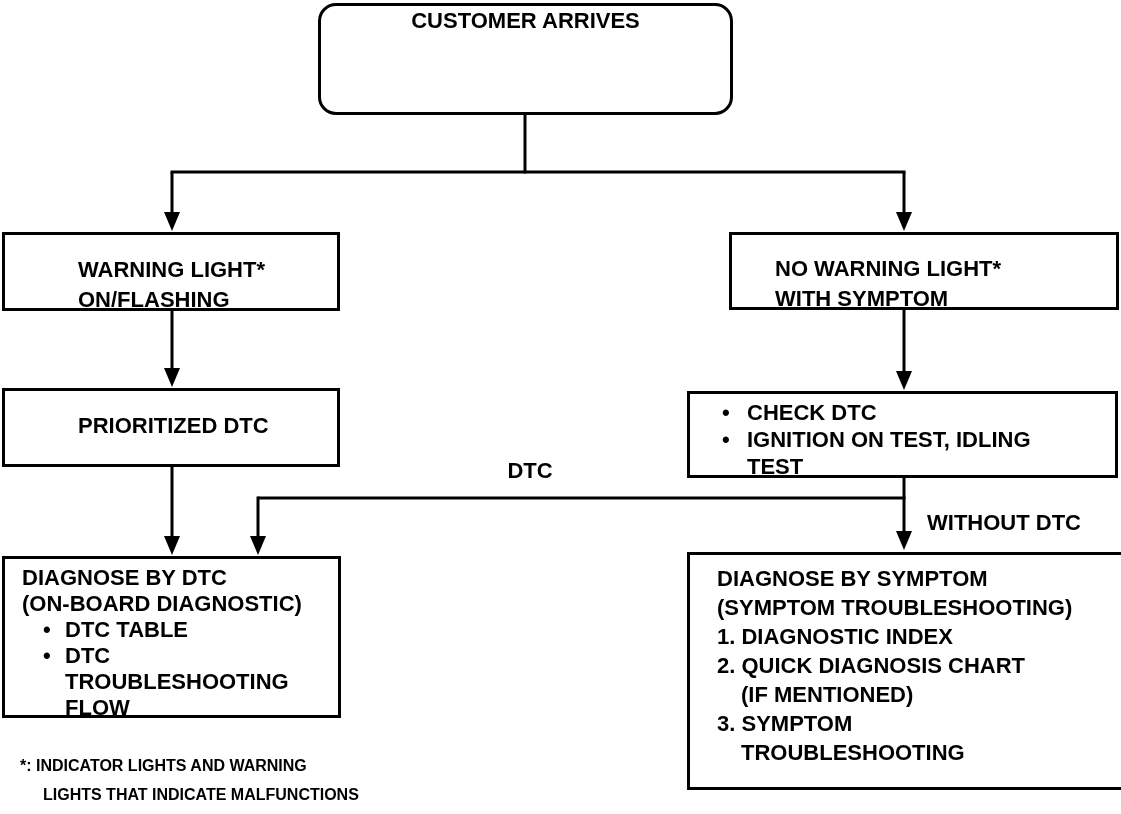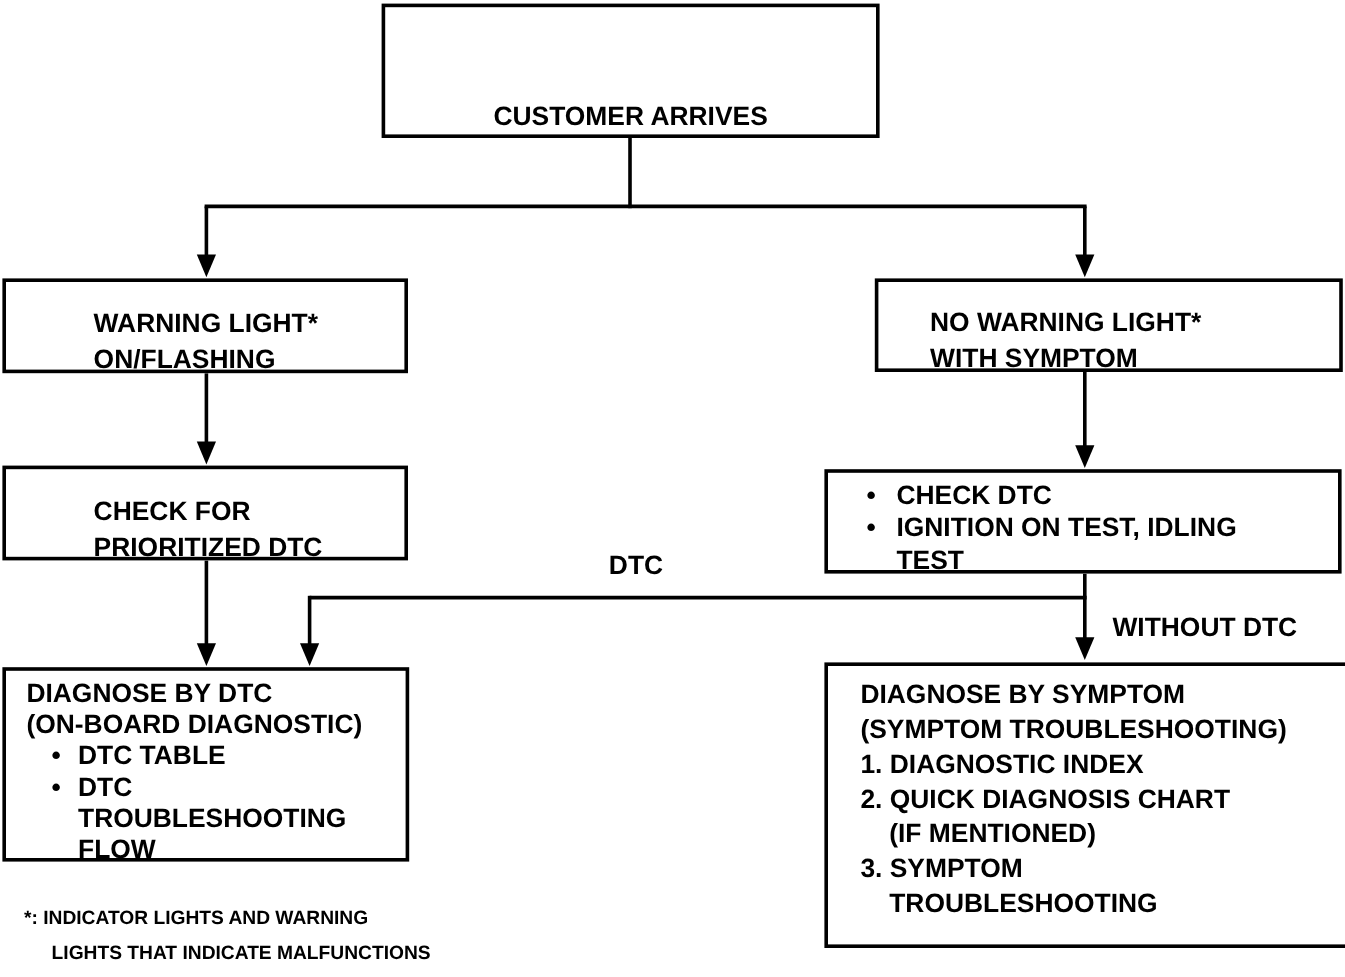--- a/index.html
+++ b/index.html
@@ -28,22 +28,23 @@
     box-sizing: border-box;
     border: 3px solid #000000;
     background: #ffffff;
     font-size: 22px;
     line-height: 30px;
   }
   .line { white-space: nowrap; }
   
   .node-center {
     display: flex;
-    align-items: flex-end;
+    align-items: flex-start;
     justify-content: center;
+    border-radius: 18px;
   }
   
   .pad-left-big  { padding: 20px 0 16px 73px; }
   .pad-left-mid  { padding: 19px 0 0 43px; }
   
   .node-bullets { padding-top: 5px; line-height: 27px; }
   .brow { display: flex; }
   .brow-1 { padding-left: 32px; }
   .brow .marker { width: 25px; flex: 0 0 25px; }
   
@@ -109,21 +110,20 @@
     <div class="line">WARNING LIGHT*</div>
     <div class="line">ON/FLASHING</div>
   </div>
 
   <div class="node pad-left-mid" style="left:729px; top:232px; width:390px; height:78px;">
     <div class="line">NO WARNING LIGHT*</div>
     <div class="line">WITH SYMPTOM</div>
   </div>
 
   <div class="node pad-left-big" style="left:2px; top:388px; width:338px; height:79px;">
-    <div class="line">CHECK FOR</div>
     <div class="line">PRIORITIZED DTC</div>
   </div>
 
   <div class="node node-bullets" style="left:687px; top:391px; width:431px; height:87px;">
     <div class="brow brow-1">
       <span class="marker">•</span>
       <span>
         <div class="line">CHECK DTC</div>
       </span>
     </div>

